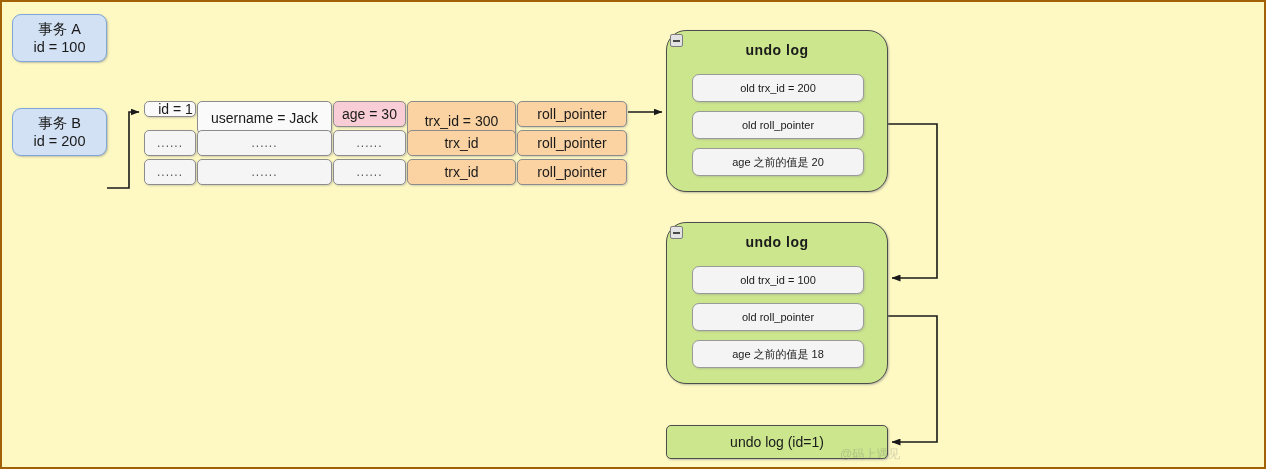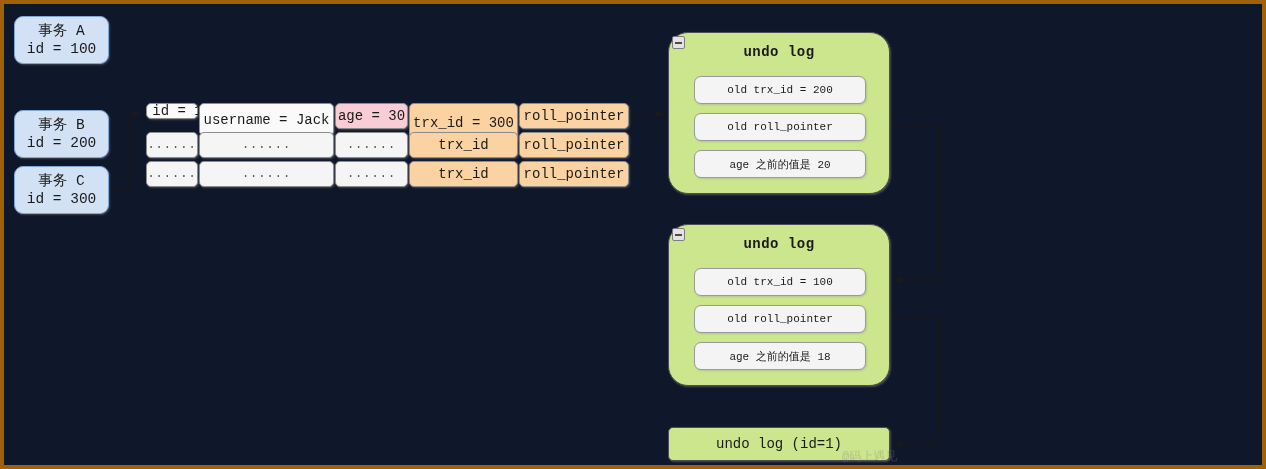--- a/index.html
+++ b/index.html
@@ -4,25 +4,25 @@
 <style>
   html, body {
     margin: 0;
     padding: 0;
     background: #ffffff;
   }
   #canvas {
     position: relative;
     width: 1266px;
     height: 469px;
-    background: #0f172a;
-    border: 4px solid #a16207;
+    background: #fef9c3;
+    border: 2px solid #a16207;
     box-sizing: border-box;
     overflow: hidden;
-    font-family: Liberation Mono, monospace;
+    font-family: Liberation Sans, sans-serif;
   }
 
   
   .txn-box {
     position: absolute;
     box-sizing: border-box;
     background: #d3e1f4;
     border: 1px solid #7ea7d8;
     border-radius: 9px;
     display: flex;
@@ -163,24 +163,20 @@
   <div class="txn-box" style="left:10px; top:12px; width:95px; height:48px;">
     <span class="ln">事务 A</span>
     <span class="ln">id = 100</span>
   </div>
 
   <div class="txn-box" style="left:10px; top:86px; width:95px; height:48px;margin-top:20px;">
     <span class="ln">事务 B</span>
     <span class="ln">id = 200</span>
   </div>
 
-  <div class="txn-box" style="left:10px; top:162px; width:95px; height:48px;">
-    <span class="ln">事务 C</span>
-    <span class="ln">id = 300</span>
-  </div>
 
   <div class="cell plain" style="left:142px; top:99px; width:52px; height:16px;padding-left:11px;">id = 1</div>
   <div class="cell plain" style="left:195px; top:99px; width:135px; height:33px;text-align:right;">username = Jack</div>
   <div class="cell pink" style="left:331px; top:99px; width:73px; height:26px;">age = 30</div>
   <div class="cell orange" style="left:405px; top:99px; width:109px; height:39px;">trx_id = 300</div>
   <div class="cell orange" style="left:515px; top:99px; width:110px; height:26px;">roll_pointer</div>
 
   <div class="cell dots" style="left:142px; top:128px; width:52px; height:26px;">......</div>
   <div class="cell dots" style="left:195px; top:128px; width:135px; height:26px;">......</div>
   <div class="cell dots" style="left:331px; top:128px; width:73px; height:26px;">......</div>

